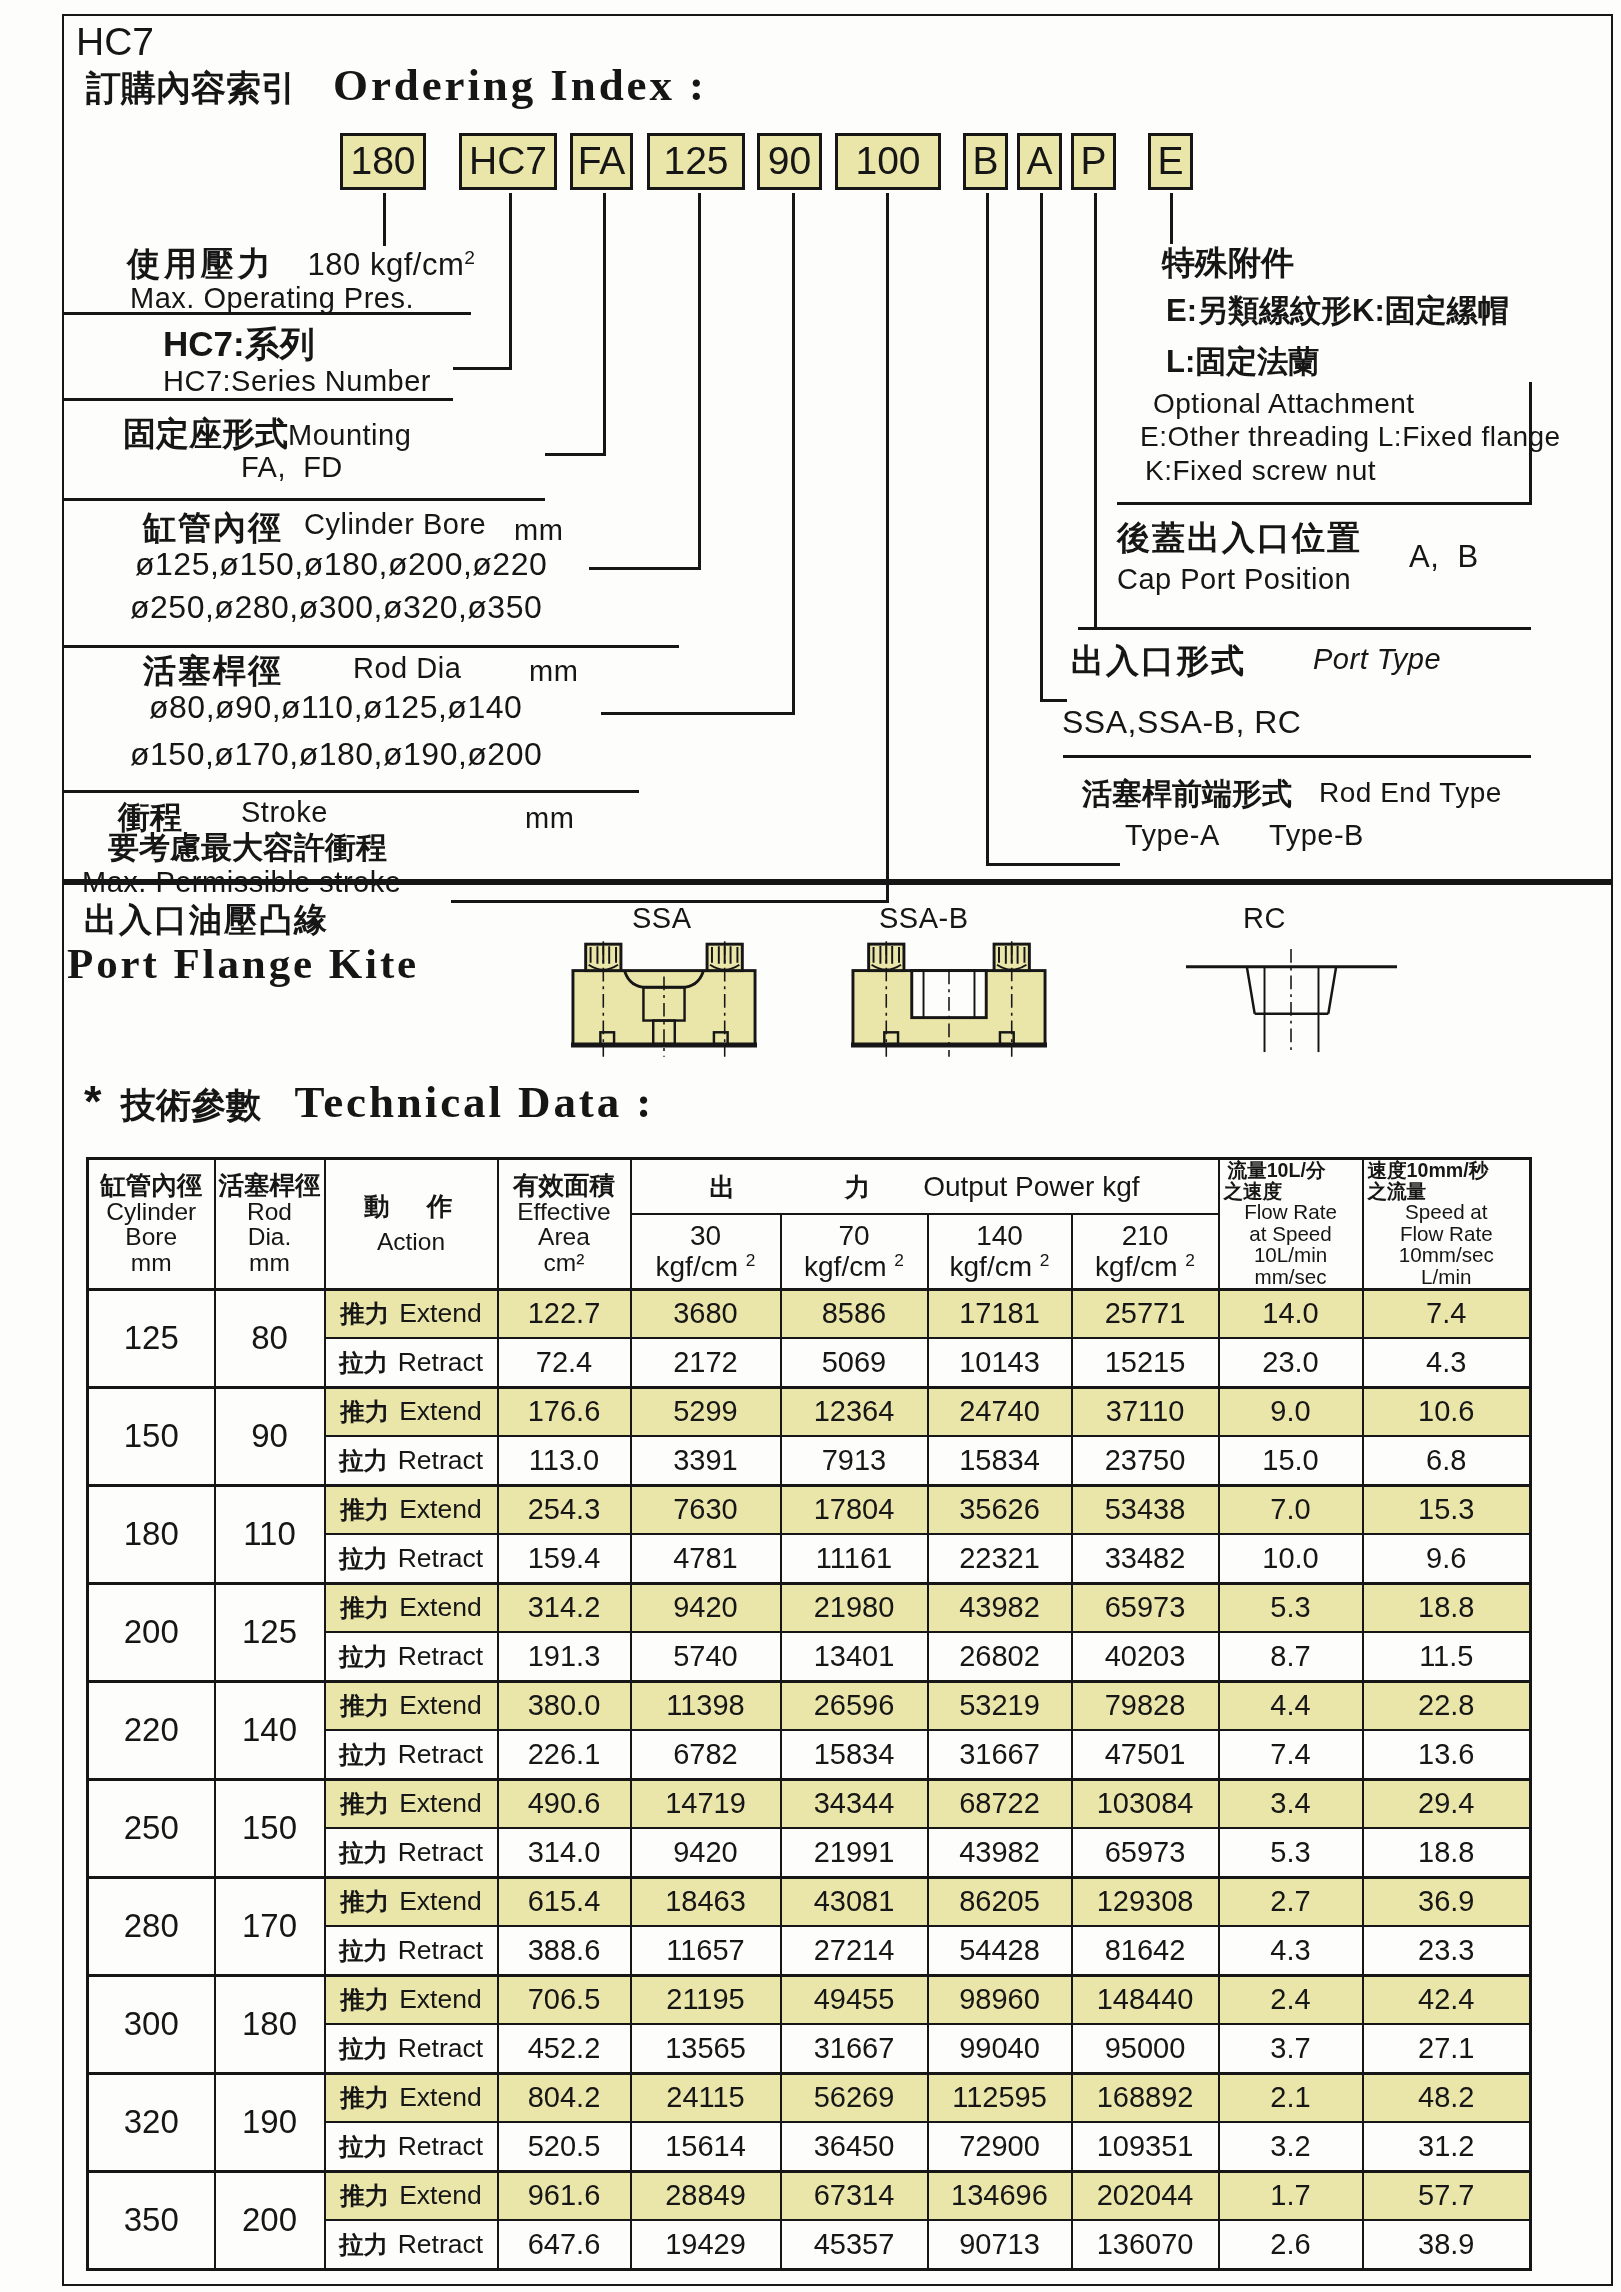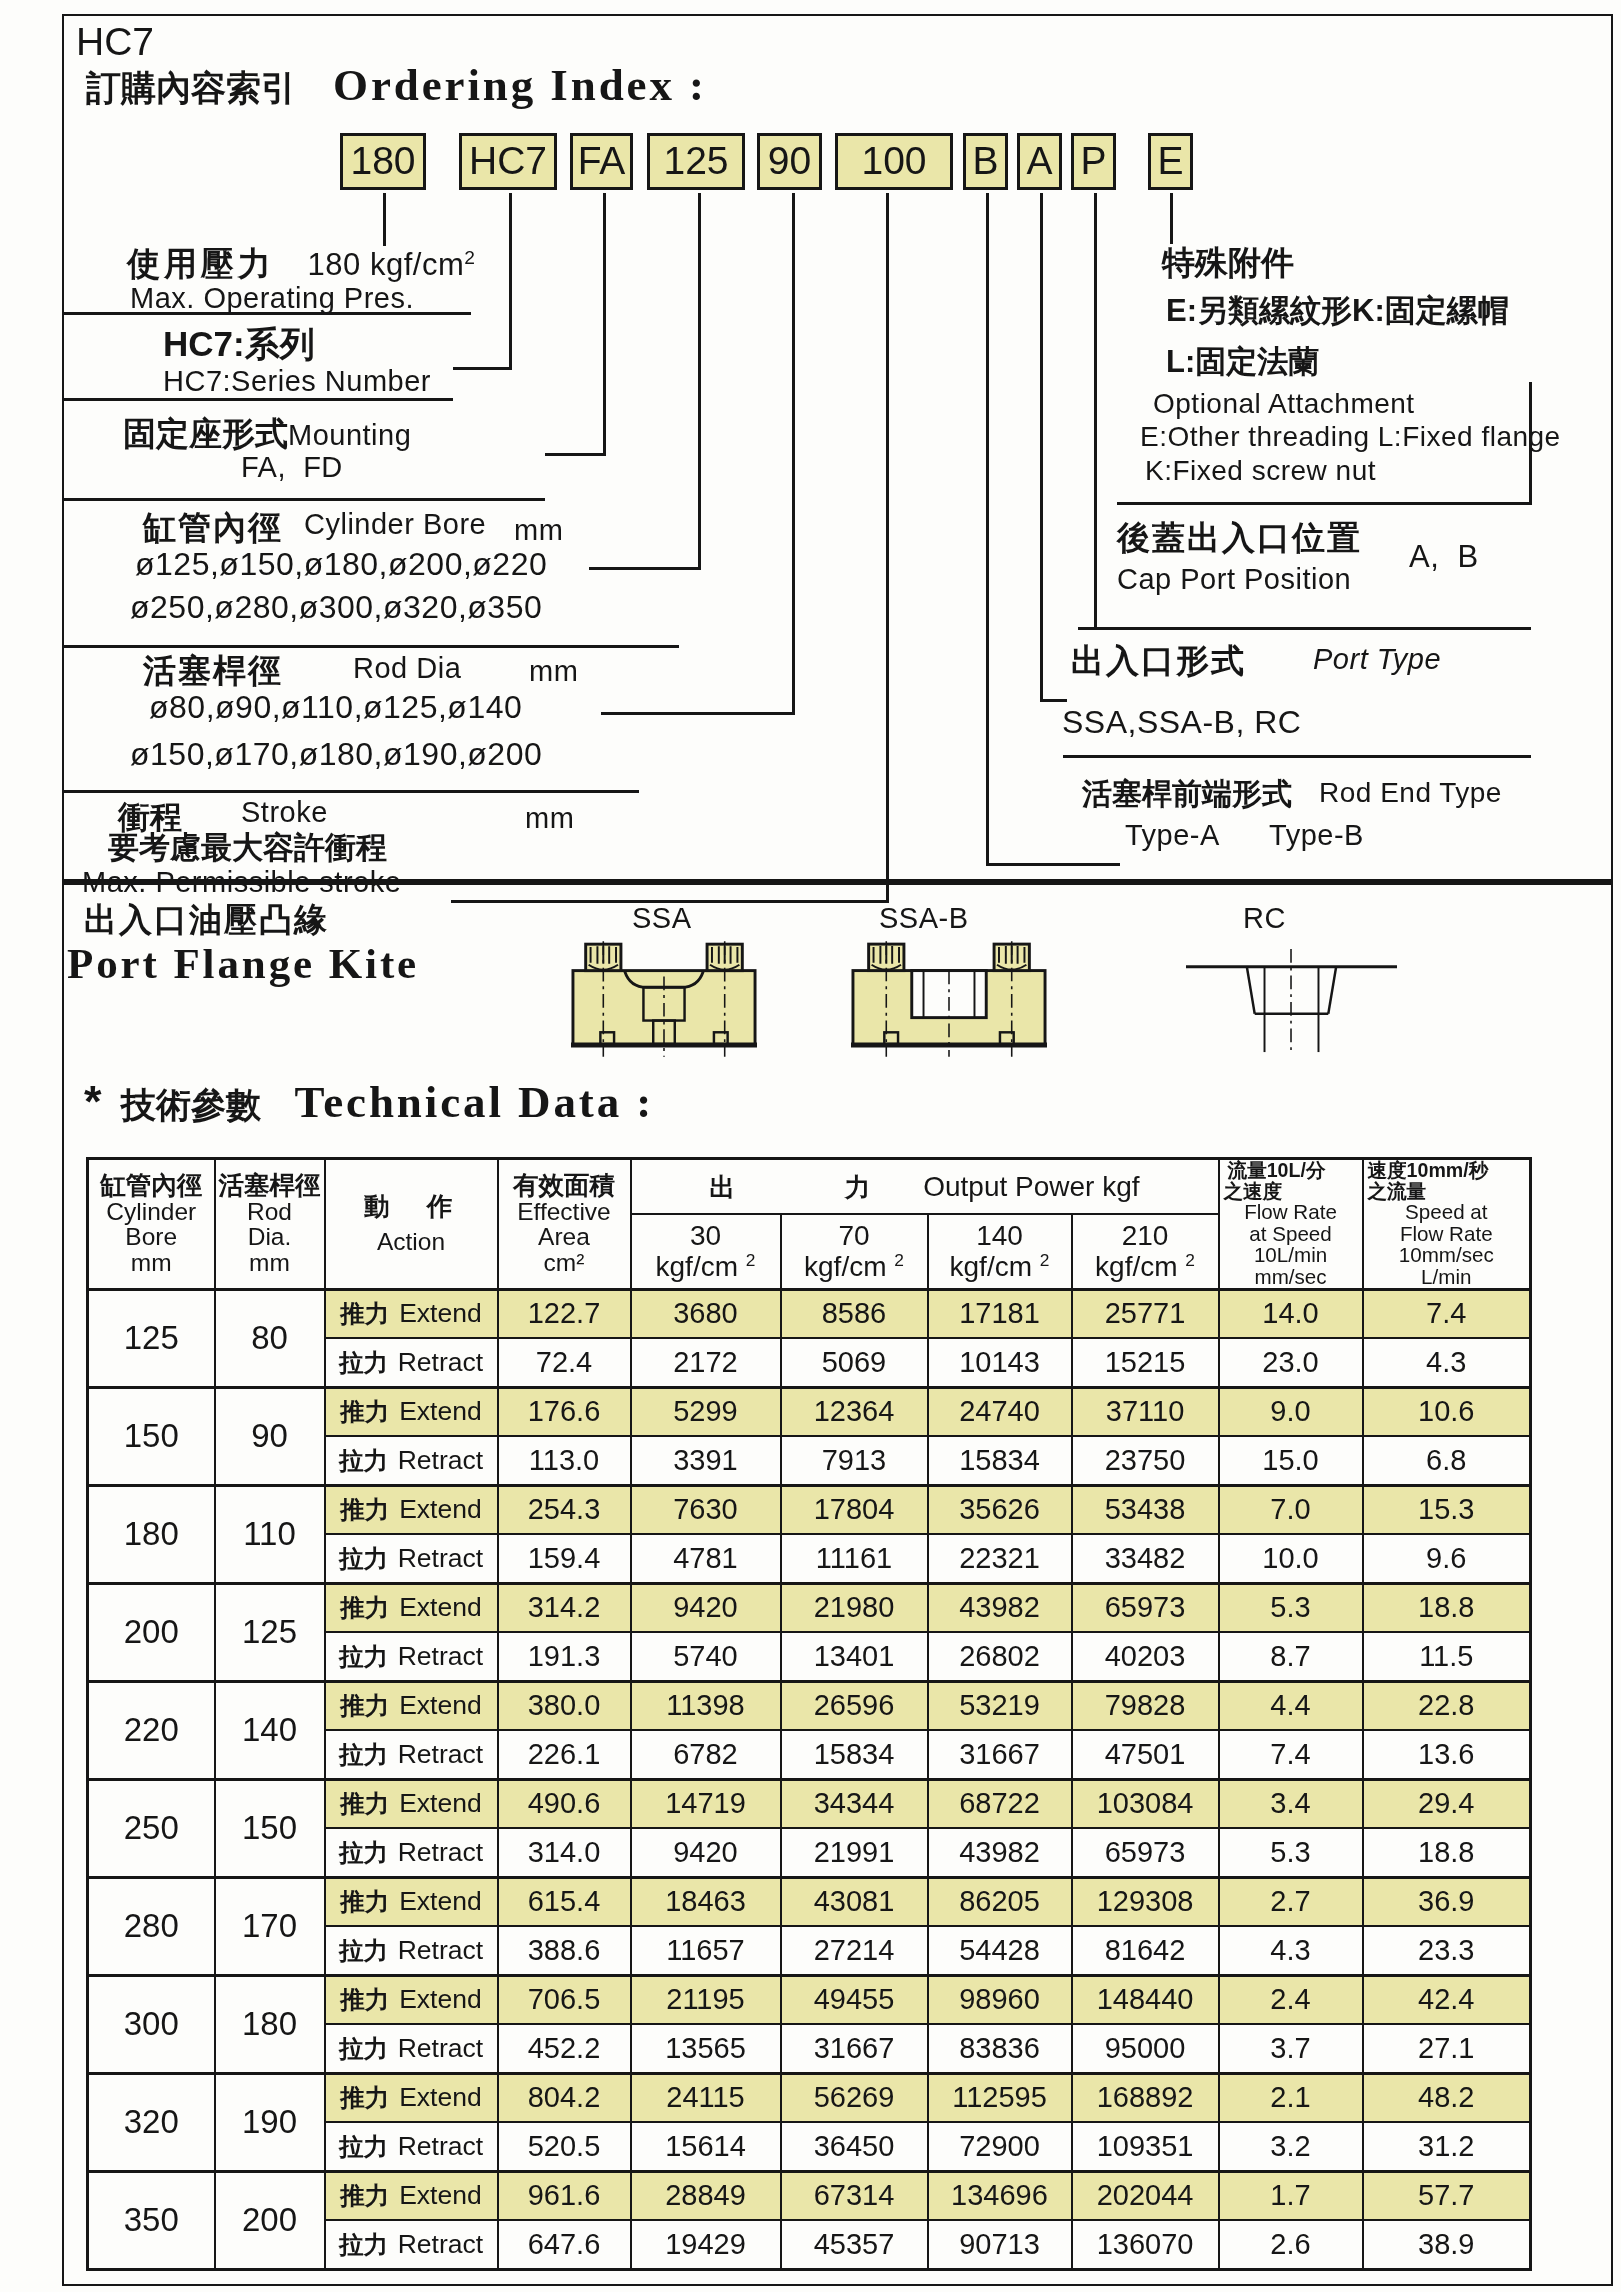--- a/index.html
+++ b/index.html
@@ -60,21 +60,21 @@
   <div class="abs" style="left:86px;top:59px;display:flex;align-items:baseline;gap:37px;">
     <span class="h-zh">訂購內容索引</span>
     <span class="h-serif">Ordering Index :</span>
   </div>
 
   <div class="obox" style="left:340px;width:86px;">180</div>
   <div class="obox" style="left:459px;width:98px;">HC7</div>
   <div class="obox" style="left:570px;width:63px;">FA</div>
   <div class="obox" style="left:647px;width:98px;">125</div>
   <div class="obox" style="left:757px;width:65px;">90</div>
-  <div class="obox" style="left:835px;width:118px;">100</div>
+  <div class="obox" style="left:835px;width:106px;">100</div>
   <div class="obox" style="left:963px;width:45px;">B</div>
   <div class="obox" style="left:1017px;width:45px;">A</div>
   <div class="obox" style="left:1071px;width:45px;">P</div>
   <div class="obox" style="left:1148px;width:45px;">E</div>
 
   <div class="ln" style="left:383px;top:193px;width:2.9px;height:53px;"></div>
   <div class="ln" style="left:62px;top:312px;width:409px;height:2.9px;"></div>
   <div class="ln" style="left:509px;top:193px;width:2.9px;height:176px;"></div>
   <div class="ln" style="left:453px;top:367px;width:59px;height:2.9px;"></div>
   <div class="ln" style="left:62px;top:398px;width:391px;height:2.9px;"></div>
@@ -461,21 +461,21 @@
           <td class="val">98960</td>
           <td class="val">148440</td>
           <td class="val">2.4</td>
           <td class="val">42.4</td>
         </tr>
         <tr class="r-ret">
           <td class="act"><span class="azh">拉力</span><span>Retract</span></td>
           <td class="val">452.2</td>
           <td class="val">13565</td>
           <td class="val">31667</td>
-          <td class="val">83836</td>
+          <td class="val">99040</td>
           <td class="val">95000</td>
           <td class="val">3.7</td>
           <td class="val">27.1</td>
         </tr>
         <tr class="r-ext">
           <td class="merge" rowspan="2">320</td>
           <td class="merge" rowspan="2">190</td>
           <td class="act"><span class="azh">推力</span><span>Extend</span></td>
           <td class="val">804.2</td>
           <td class="val">24115</td>

